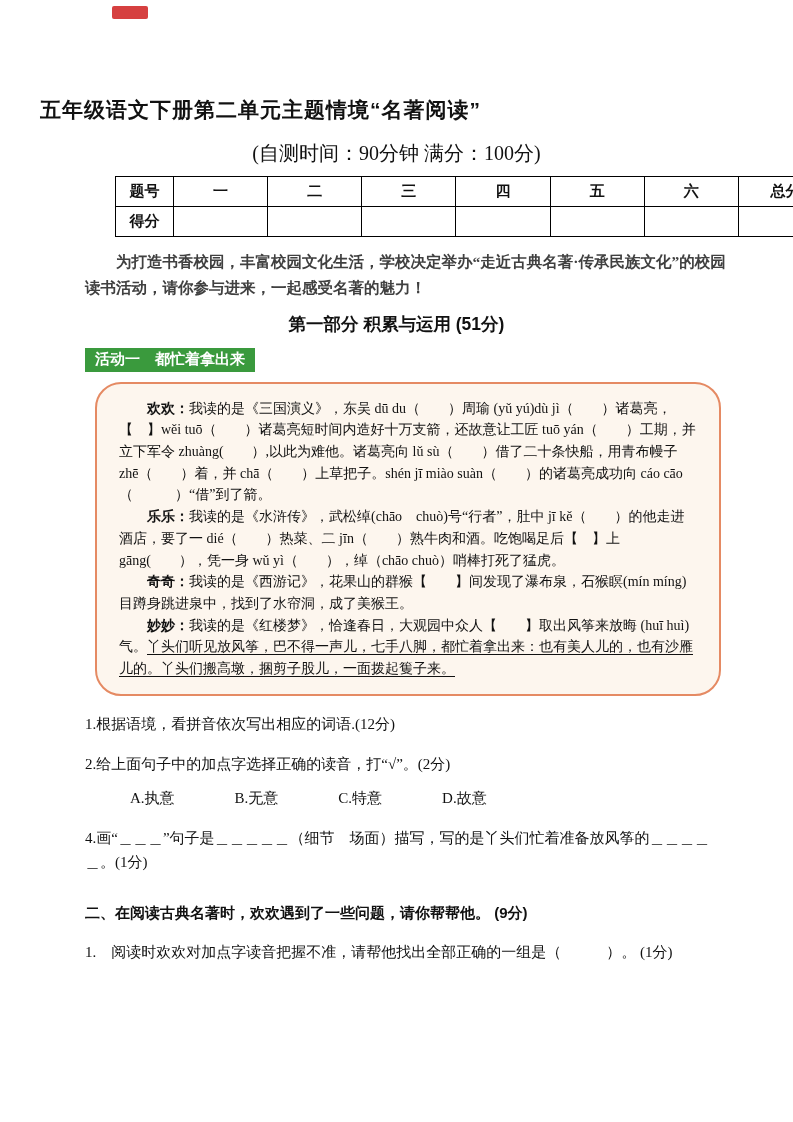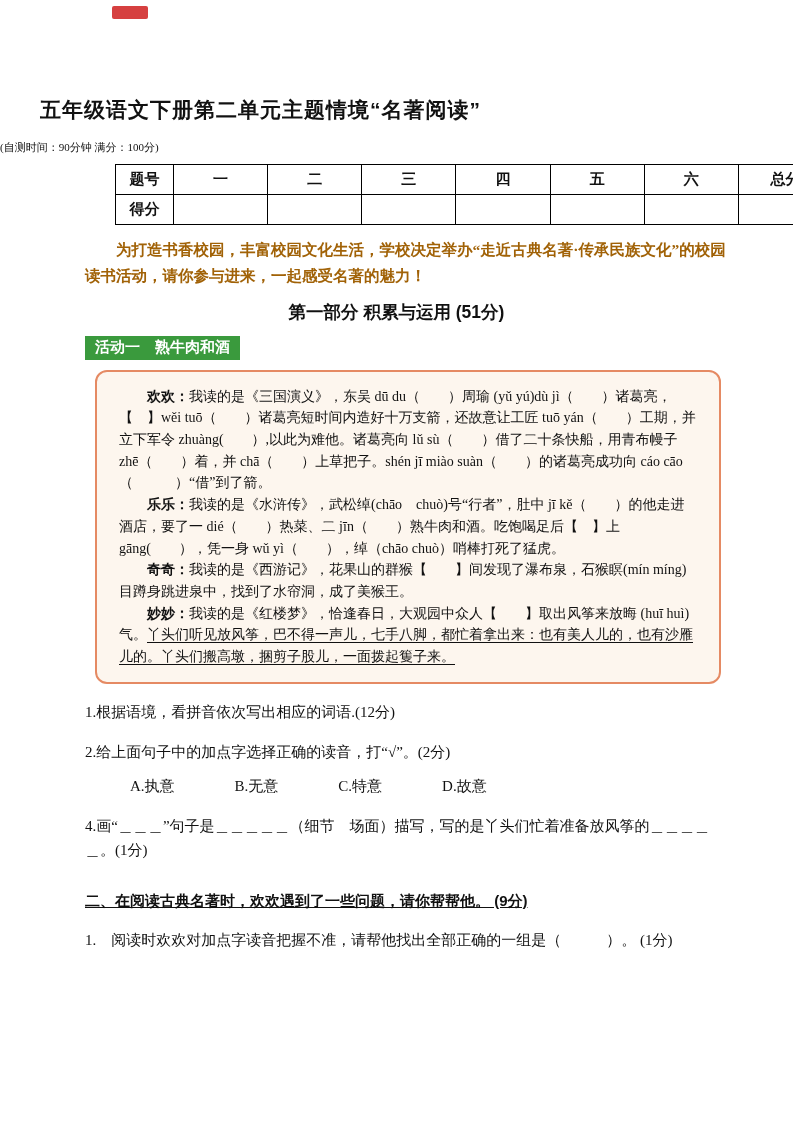--- a/index.html
+++ b/index.html
@@ -11,61 +11,61 @@
   }
   .corner-stamp {
     position: absolute; left: 112px; top: 6px;
     width: 36px; height: 13px; background: #d64040; border-radius: 2px;
   }
   .title {
     margin: 96px 40px 0; text-align: left;
     font-family: "Liberation Sans", "DejaVu Sans", sans-serif;
     font-size: 21px; font-weight: bold; letter-spacing: 1px;
   }
-  .subtitle { margin-top: 16px; font-size: 11px; }
+  .subtitle { text-align: center; margin-top: 16px; font-size: 20px; }
   .score-table {
     border-collapse: collapse; margin: 9px 0 0 115px;
     width: 718px; table-layout: fixed;
   }
   .score-table td {
     border: 1.5px solid #000; height: 30px; text-align: center;
     font-weight: bold; font-size: 15px;
     font-family: "Liberation Sans", "DejaVu Sans", sans-serif;
   }
   .score-table td.label-col { width: 58px; }
   .notice {
-    margin: 12px 58px 0 85px; color: #a16207; font-weight: bold;
+    margin: 12px 58px 0 85px; color: #404040; font-weight: bold;
     font-size: 15.5px; line-height: 1.7; text-indent: 2em;
   }
   .part-heading {
     margin: 10px 0 0; text-align: center; font-size: 17.5px;
     font-family: "Liberation Sans", "DejaVu Sans", sans-serif; font-weight: bold;
   }
   .activity-badge {
     display: inline-block; margin: 12px 0 0 85px;
     background: #3a9a3d; color: #ffffff; font-weight: bold;
     font-family: "Liberation Sans", "DejaVu Sans", sans-serif;
     font-size: 15px; padding: 2px 10px 3px;
   }
   .stem {
     margin: 12px 58px 0 85px; font-size: 15px; font-weight: bold;
     font-family: "Liberation Sans", "DejaVu Sans", sans-serif; line-height: 1.5;
   }
   .bubble {
     margin: 10px 72px 0 95px;
     border: 2px solid #e58a63; background: #fdf6ee;
-    border-radius: 12px; padding: 14px 22px;
+    border-radius: 26px; padding: 14px 22px;
     font-size: 14px; line-height: 1.55;
   }
   .bubble p { margin: 0; text-indent: 2em; }
   .bubble .name { font-weight: bold; }
   .ul { text-decoration: underline; text-underline-offset: 3px; }
   .q { margin: 17px 58px 0 85px; font-size: 15px; line-height: 1.55; }
   .options { margin-left: 130px; margin-top: 11px; }
-  .part2 { margin-top: 28px; text-decoration: underline; }
+  .part2 { margin-top: 28px; }
 </style>
 </head>
 <body>
 
 <div class="page">
 
   <div class="corner-stamp"></div>
 
   <h1 class="title">五年级语文下册第二单元主题情境“名著阅读”</h1>
 
@@ -94,21 +94,21 @@
       <td></td>
     </tr>
   </tbody>
     </table>
 
   <p class="notice">为打造书香校园，丰富校园文化生活，学校决定举办“走近古典名著·传承民族文化”的校园读书活动，请你参与进来，一起感受名著的魅力！</p>
 
   <h2 class="part-heading">第一部分 积累与运用 (51分)</h2>
 
   <div>
-    <span class="activity-badge">活动一　熟牛肉和酒</span>
+    <span class="activity-badge">活动一　都忙着拿出来</span>
   </div>
 
 
   <div class="bubble">
     <p><span class="name">欢欢：</span><span>我读的是《三国演义》，东吴 dū du（　　）周瑜 (yǔ yú)dù jì（　　）诸葛亮，【　】wěi tuō（　　）诸葛亮短时间内造好十万支箭，还故意让工匠 tuō yán（　　）工期，并立下军令 zhuàng(　　）,以此为难他。诸葛亮向 lǔ sù（　　）借了二十条快船，用青布幔子 zhē（　　）着，并 chā（　　）上草把子。shén jī miào suàn（　　）的诸葛亮成功向 cáo cāo（　　　）“借”到了箭。</span></p>
     <p><span class="name">乐乐：</span><span>我读的是《水浒传》，武松绰(chāo　chuò)号“行者”，肚中 jī kě（　　）的他走进酒店，要了一 dié（　　）热菜、二 jīn（　　）熟牛肉和酒。吃饱喝足后【　】上 gāng(　　），凭一身 wǔ yì（　　），绰（chāo chuò）哨棒打死了猛虎。</span></p>
     <p><span class="name">奇奇：</span><span>我读的是《西游记》，花果山的群猴【　　】间发现了瀑布泉，石猴瞑(mín míng) 目蹲身跳进泉中，找到了水帘洞，成了美猴王。</span></p>
     <p><span class="name">妙妙：</span><span>我读的是《红楼梦》，恰逢春日，大观园中众人【　　】取出风筝来放晦 (huī huì) 气。</span><span class="ul">丫头们听见放风筝，巴不得一声儿，七手八脚，都忙着拿出来：也有美人儿的，也有沙雁儿的。丫头们搬高墩，捆剪子股儿，一面拨起篗子来。</span></p>
   </div>
 

